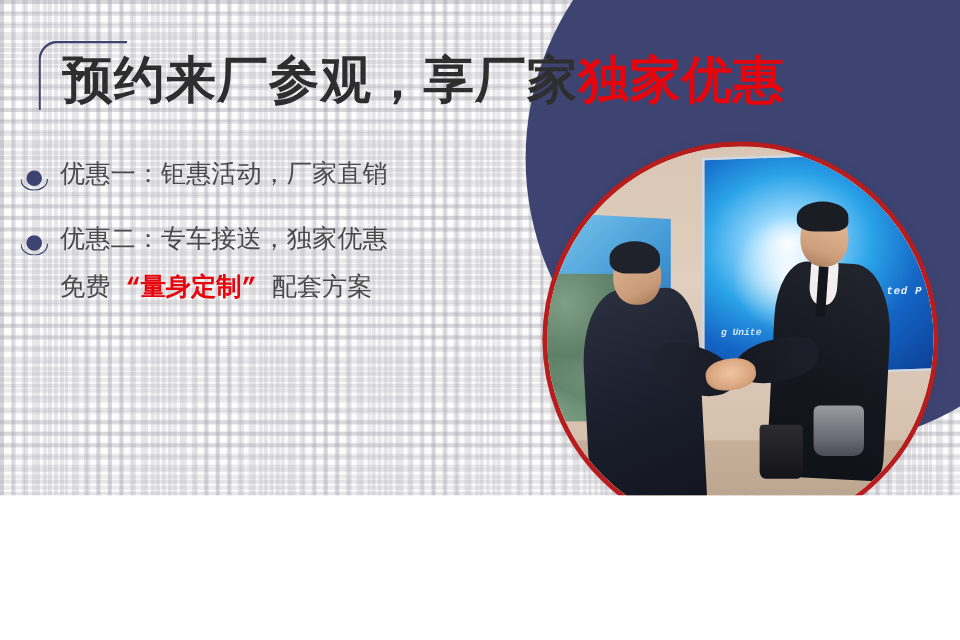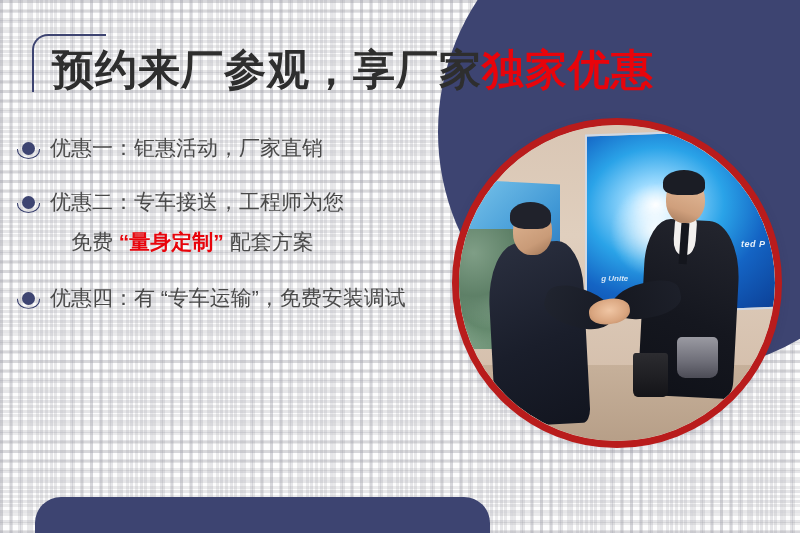--- a/index.html
+++ b/index.html
@@ -3,24 +3,24 @@
 <meta charset="utf-8">
 <style>
   html, body {
     margin: 0;
     padding: 0;
     background: #ffffff;
   }
   #banner {
     position: relative;
     width: 800px;
-    height: 533px;
+    height: 413px;
     overflow: hidden;
     background: #fdfdfd;
-    font-family: Liberation Sans, sans-serif;
+    font-family: Liberation Mono, monospace;
   }
 
   
   .grid-bg {
     position: absolute;
     left: 0; top: 0;
     width: 800px; height: 533px;
     background-image:
       repeating-linear-gradient(to right,
         rgba(140,140,150,0.18) 0px, rgba(140,140,150,0.18) 3px,
@@ -147,36 +147,35 @@
   .benefit-text {
     font-size: 21px;
     color: #4a4a4a;
     line-height: 1.52;
     white-space: nowrap;
   }
   .benefit-text .line2 {
     display: block;
     margin-top: 8px;
     padding-left: 0px;
-    margin-left: 21px;
   }
   .benefit-text .hl {
     color: #e8040b;
     font-weight: bold;
   }
 
   
   .photo-circle {
     position: absolute;
     left: 452px;
     top: 118px;
     width: 330px;
     height: 330px;
     border-radius: 50%;
-    border: 7px solid #b91c1c;
+    border: 4px solid #b91c1c;
     box-sizing: border-box;
     overflow: hidden;
     box-shadow: 0 2px 10px rgba(40,45,80,0.12);
     background: #d8c9bb;
   }
   .photo-inner {
     position: absolute;
     inset: 0;
     overflow: hidden;
     border-radius: 50%;
@@ -380,35 +379,26 @@
         <span>优惠一：钜惠活动，厂家直销</span>
       </span>
     </div>
 
     <div class="benefit-row">
       <span class="bullet-icon">
         <span class="dot"></span>
         <span class="arc2"></span>
       </span>
       <span class="benefit-text">
-        <span>优惠二：专车接送，工程师为您</span>
+        <span>优惠二：专车接送，独家优惠</span>
         <span class="line2"><span>免费 </span><span class="hl">“量身定制”</span><span> 配套方案</span></span>
       </span>
     </div>
 
 
-    <div class="benefit-row">
-      <span class="bullet-icon">
-        <span class="dot"></span>
-        <span class="arc2"></span>
-      </span>
-      <span class="benefit-text">
-        <span>优惠四：有 “专车运输”，免费安装调试</span>
-      </span>
-    </div>
 
   </div>
 
   <div class="photo-circle">
     <div class="photo-inner">
       <div class="ph-wall"></div>
       <div class="ph-floor"></div>
       <div class="ph-screen2"></div>
       <div class="ph-screen"></div>
       <div class="ph-plant"></div>

